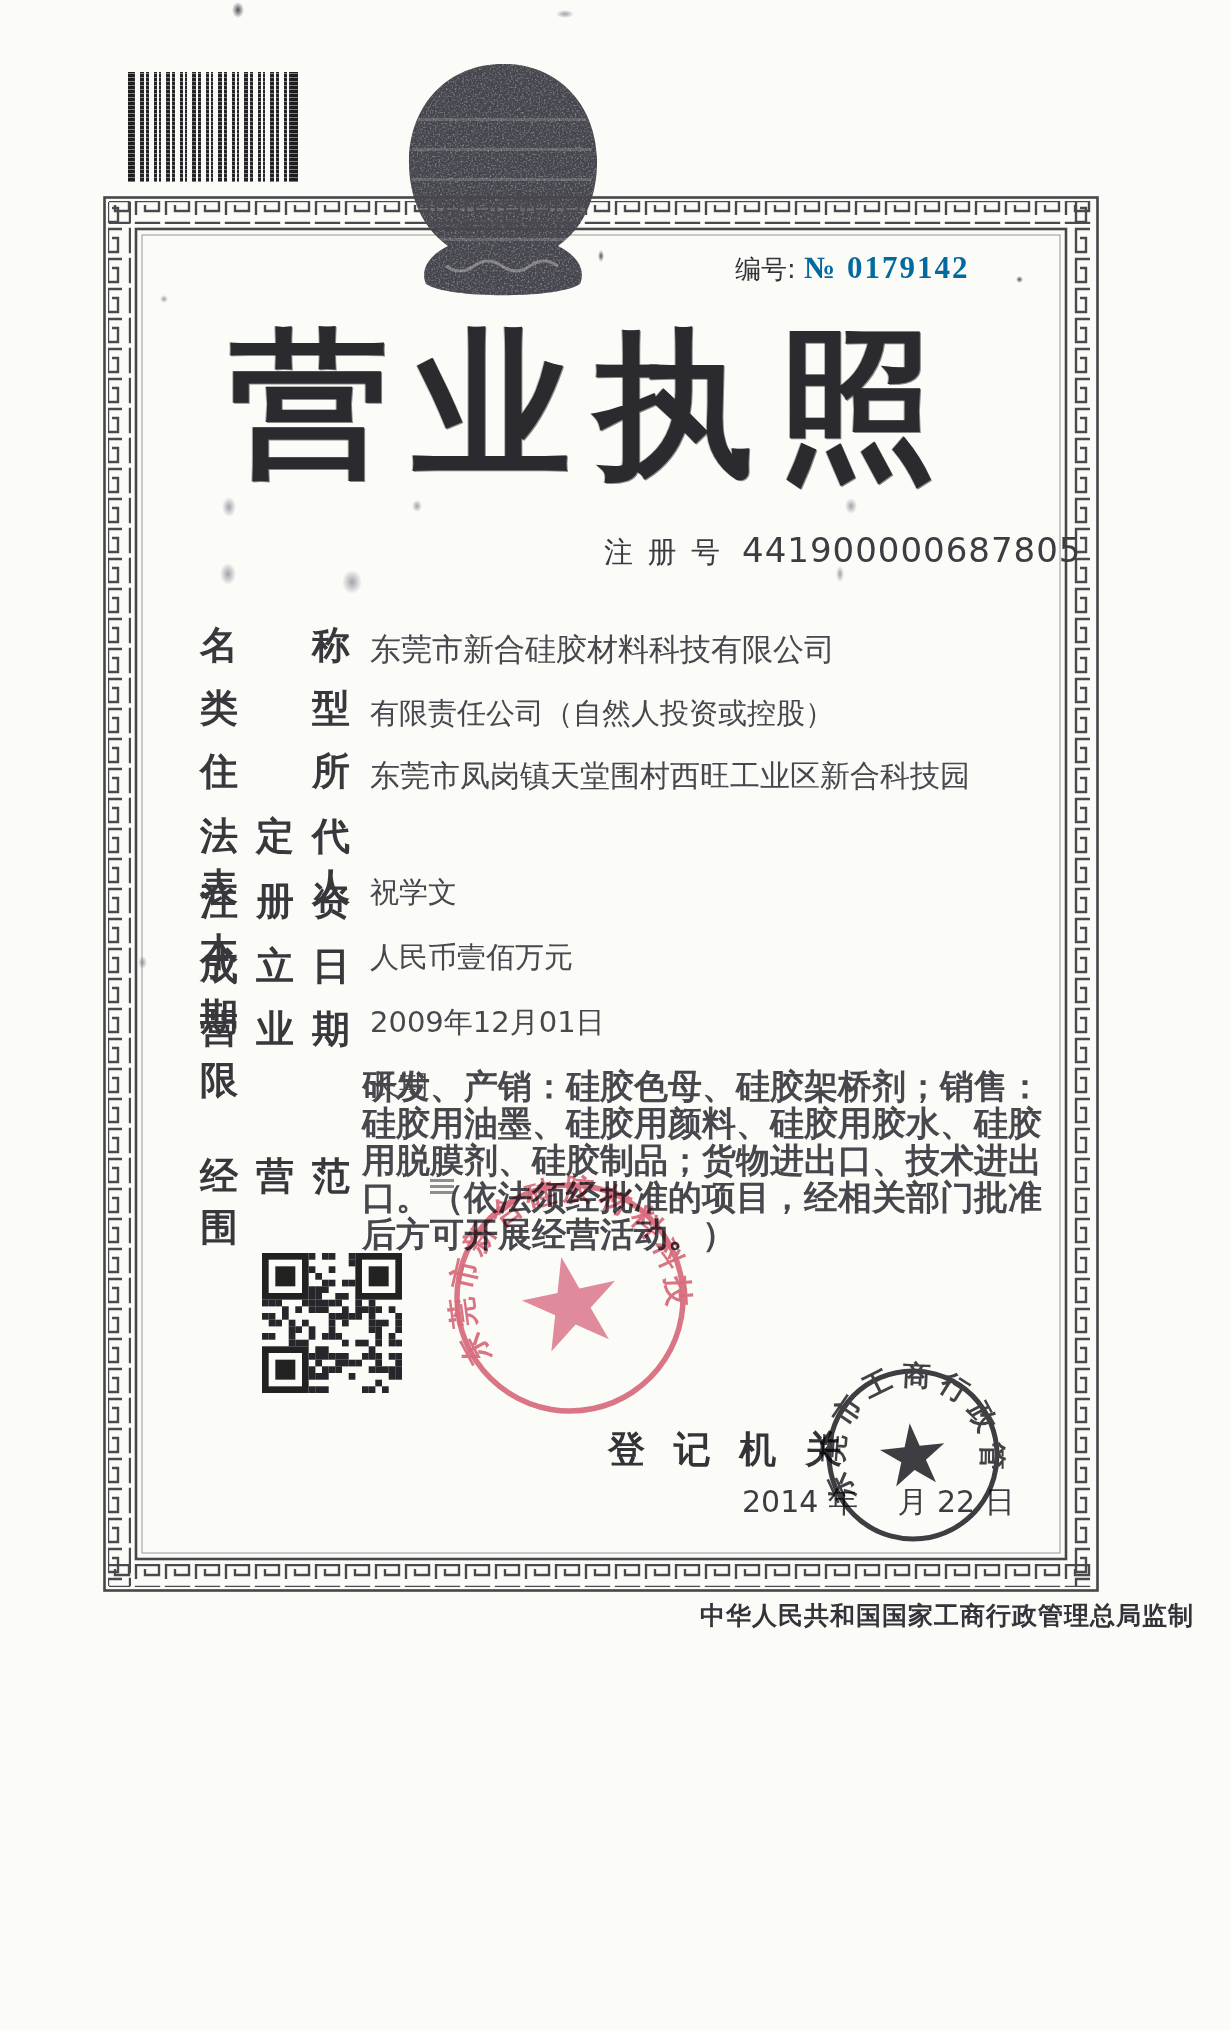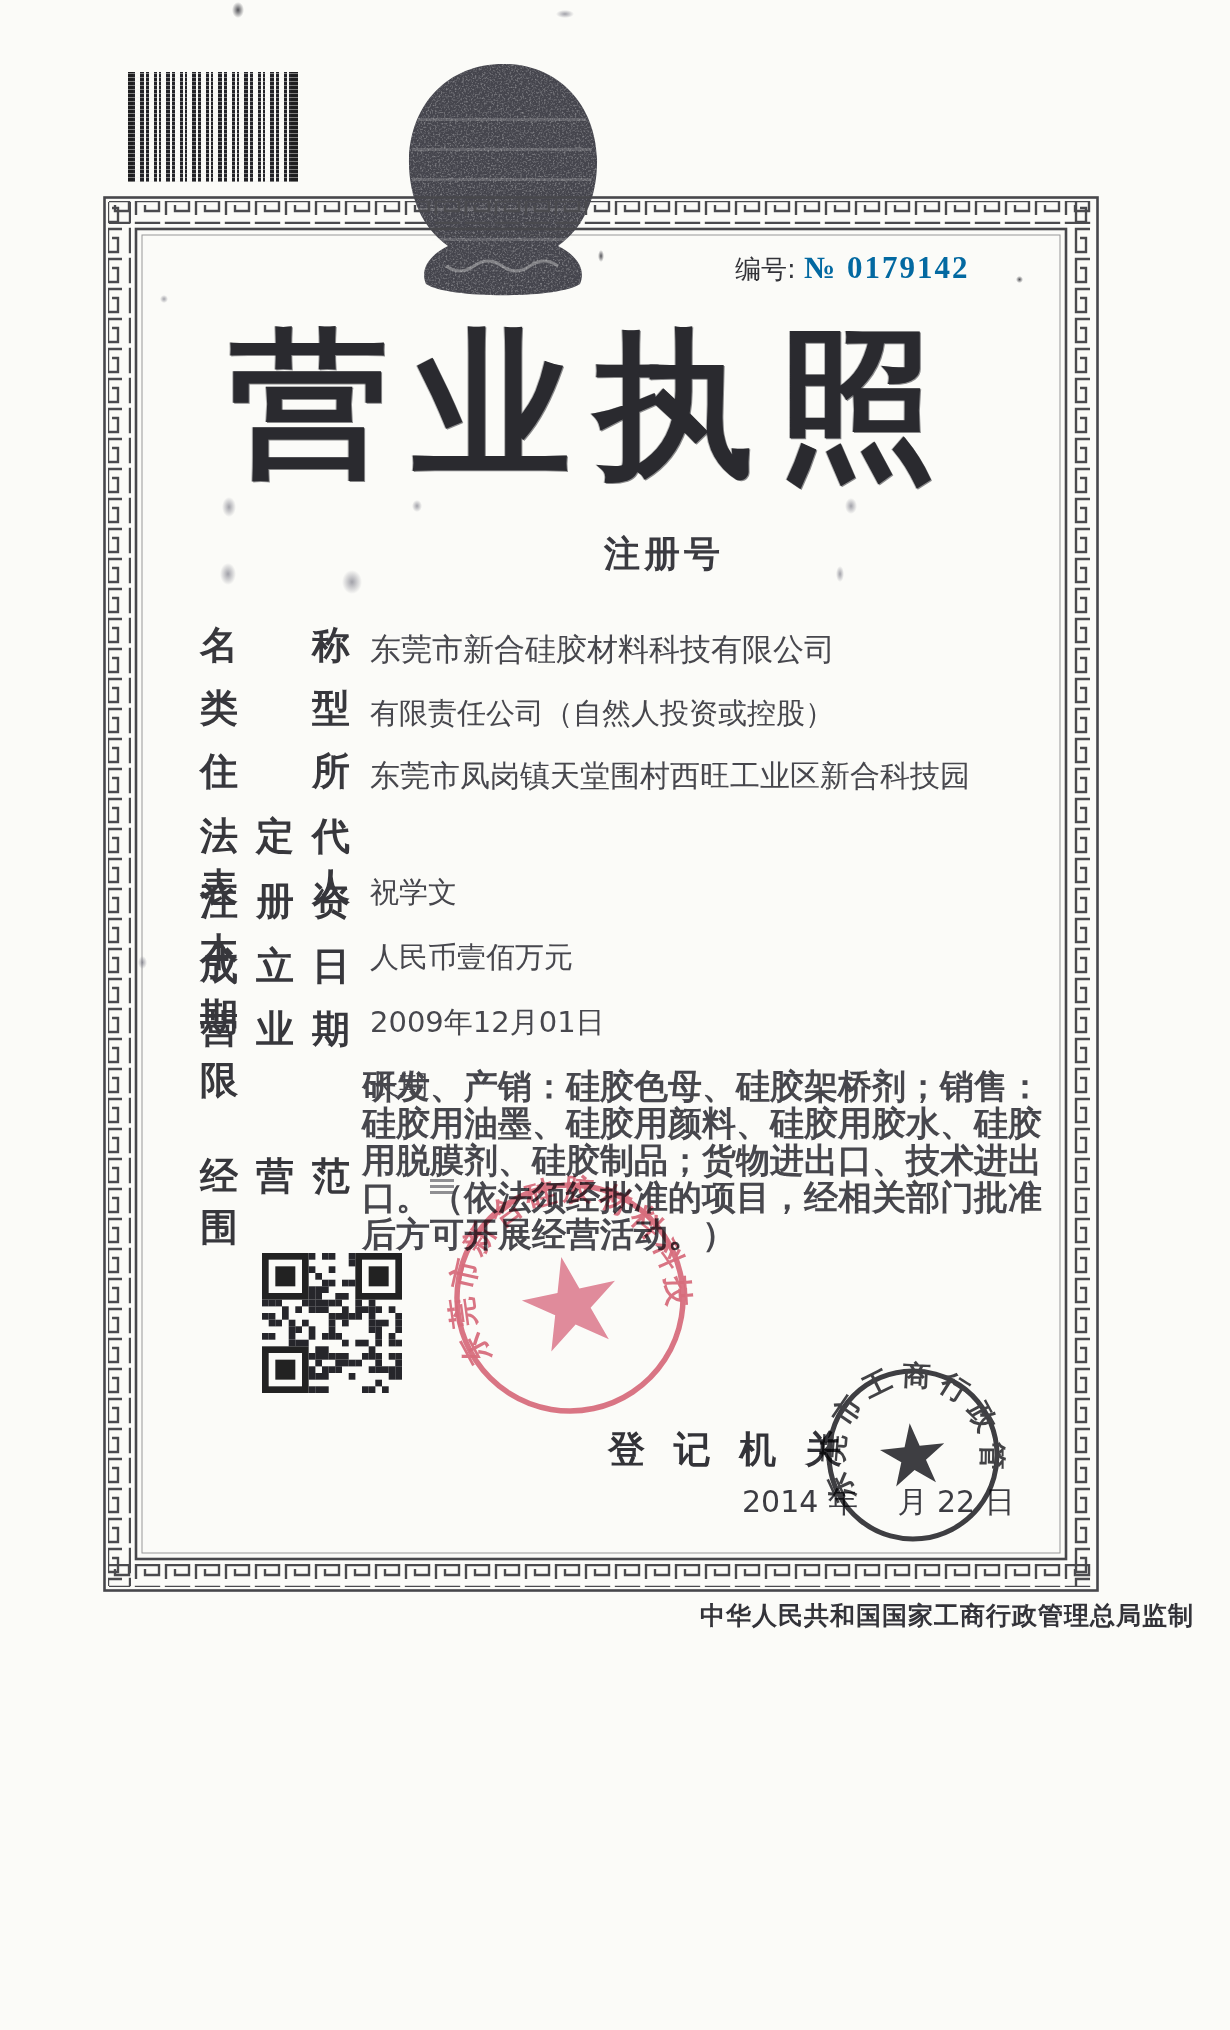--- a/index.html
+++ b/index.html
@@ -31,21 +31,21 @@
   .serial{left:735px;top:250px;position:absolute;font-size:26px;color:#333338;white-space:pre;}
   .serial .no{font-family:"Liberation Serif","DejaVu Serif",serif;font-weight:bold;font-size:31px;letter-spacing:2px;color:#0369a1;}
   .title{
     left:230px;top:318px;width:706px;position:absolute;
     font-size:158px;font-weight:900;color:#26262b;line-height:1.1;
     text-align:justify;text-align-last:justify;
     text-shadow:1px 1px 0 rgba(40,40,45,.55), -1px 0 0 rgba(40,40,45,.35);
     filter:contrast(.95);
   }
   .regline{left:604px;top:530px;position:absolute;display:flex;align-items:baseline;}
-  .reg-label{width:116px;font-size:36px;font-weight:700;color:#3a3a40;text-align:justify;text-align-last:justify;display:inline-block;}
+  .reg-label{width:116px;font-size:29px;font-weight:400;color:#3a3a40;text-align:justify;text-align-last:justify;display:inline-block;}
   .reg-no{margin-left:22px;font-size:34px;color:#3c3c42;letter-spacing:1px;}
 
   
   .row{left:200px;position:absolute;display:flex;align-items:flex-end;}
   .flabel{
     width:150px;display:inline-block;flex:none;
     font-size:38px;font-weight:600;color:#37373c;
     text-align:justify;text-align-last:justify;
   }
   .fvalue{margin-left:20px;font-size:29px;color:#47474d;white-space:nowrap;}
@@ -116,20 +116,21 @@
     <rect x="5" y="6" width="23" height="1384" fill="url(#keyV)"></rect>
     <rect x="968" y="6" width="23" height="1384" fill="url(#keyV)"></rect>
   </svg>
 
   <div class="serial"><span>编号: </span><span class="no">№ 0179142</span></div>
 
   <div class="title">营业执照</div>
 
   <div class="regline">
     <span class="reg-label">注册号</span>
+    <span class="reg-no">441900000687805</span>
   </div>
 
   <div class="row" style="top:620px">
     <span class="flabel">名称</span>
     <span class="fvalue" style="font-size:31px">东莞市新合硅胶材料科技有限公司</span>
   </div>
   <div class="row" style="top:746px">
     <span class="flabel">住所</span>
     <span class="fvalue" style="font-size:30px">东莞市凤岗镇天堂围村西旺工业区新合科技园</span>
   </div>

